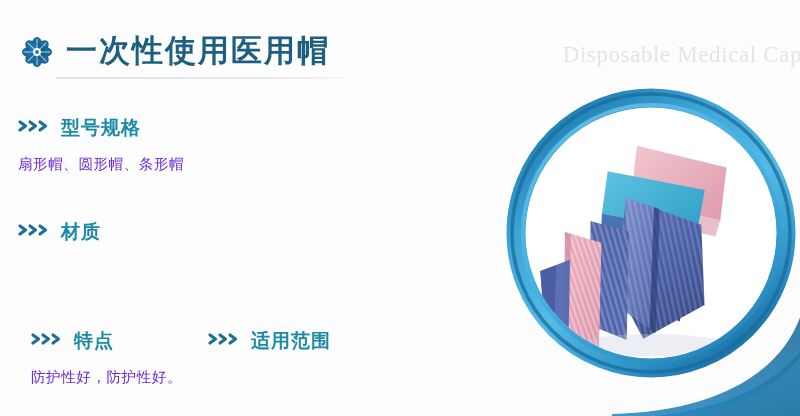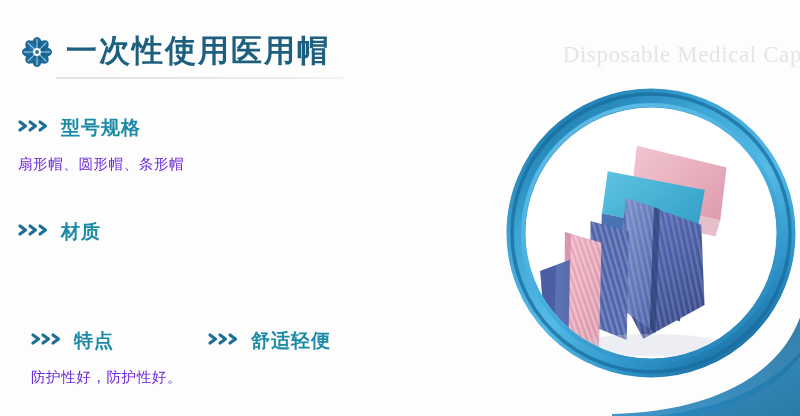--- a/index.html
+++ b/index.html
@@ -244,21 +244,21 @@
     <div class="sec-head">
       <span class="chev">
         <svg width="34" height="14" viewBox="0 0 34 14">
           <g fill="none" stroke="#1e6f95" stroke-width="3.1" stroke-linecap="round" stroke-linejoin="round">
             <polyline points="2,3 7.5,7 2,11"></polyline>
             <polyline points="12,3 17.5,7 12,11"></polyline>
             <polyline points="22,3 27.5,7 22,11"></polyline>
           </g>
         </svg>
       </span>
-      <span class="sec-title">舒适轻便</span>
+      <span class="sec-title">适用范围</span>
     </div>
   </div>
 
   <div class="product">
 
     <div class="photo-clip">
       <svg width="252" height="252" viewBox="0 0 252 252">
         <defs>
           <linearGradient id="pinkTop" x1="0" y1="0" x2="1" y2="1">
             <stop offset="0%" stop-color="#f3c7d2"></stop>

